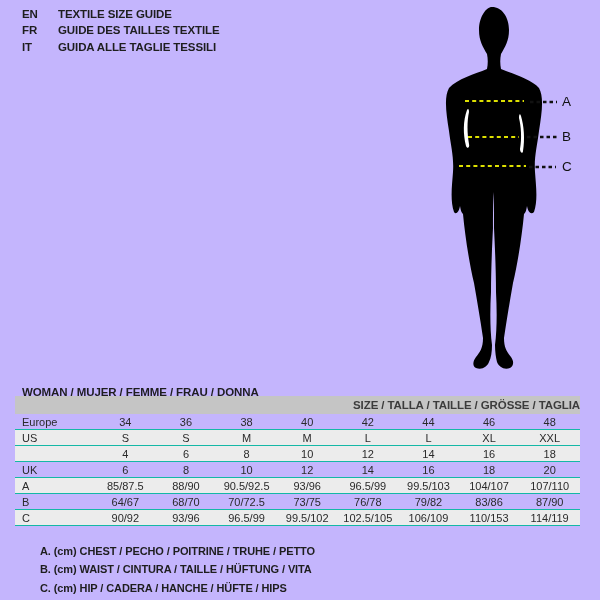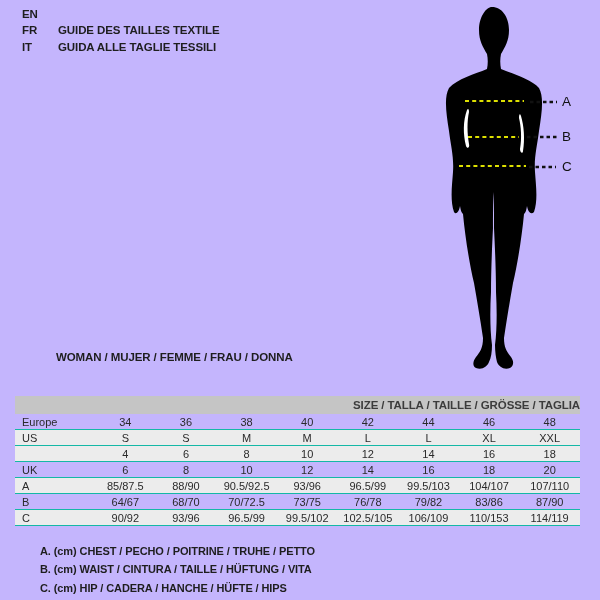--- a/index.html
+++ b/index.html
@@ -15,21 +15,21 @@
   .lang-code { width:36px; }
 
   
   .silhouette-svg { position:absolute; left:420px; top:0px; }
   .marker-label { position:absolute; left:562px; width:18px; font-size:13.5px; line-height:16px; color:#111; }
   .marker-a { top:94px; }
   .marker-b { top:129px; }
   .marker-c { top:159px; }
 
   
-  .section-title { position:absolute; left:22px; top:351px; font-size:11.5px; font-weight:bold; letter-spacing:-0.1px; white-space:nowrap;margin-left:34px; }
+  .section-title { position:absolute; left:22px; top:386px; font-size:11.5px; font-weight:bold; letter-spacing:-0.1px; white-space:nowrap; }
 
   
   .size-table { position:absolute; left:15px; top:396px; width:565px; border-collapse:collapse; table-layout:fixed; font-size:11px; }
   .size-table th.bar {
     background:#c5c5c5; color:#3c3c3c; text-align:right; font-size:11.5px; font-weight:600;
     padding:2px 0 3px 7px; letter-spacing:-0.1px; height:13px;
   }
   .size-table td { height:15px; padding:0; text-align:center; color:#2a2a2a; font-weight:400; white-space:nowrap; }
   .size-table td.lbl { text-align:left; padding-left:7px; }
   .size-table col.c-lbl { width:80px; }
@@ -42,20 +42,21 @@
   .legend-line { font-size:11px; font-weight:bold; line-height:18.4px; letter-spacing:-0.1px; white-space:nowrap; }
 </style>
 </head>
 <body>
 
 <div class="stage">
 
   <div class="langs">
     <div class="lang-row">
       <span class="lang-code">EN</span>
+      <span class="lang-label">TEXTILE SIZE GUIDE</span>
     </div>
     <div class="lang-row">
       <span class="lang-code">FR</span>
       <span class="lang-label">GUIDE DES TAILLES TEXTILE</span>
     </div>
     <div class="lang-row">
       <span class="lang-code">IT</span>
       <span class="lang-label">GUIDA ALLE TAGLIE TESSILI</span>
     </div>
   </div>

